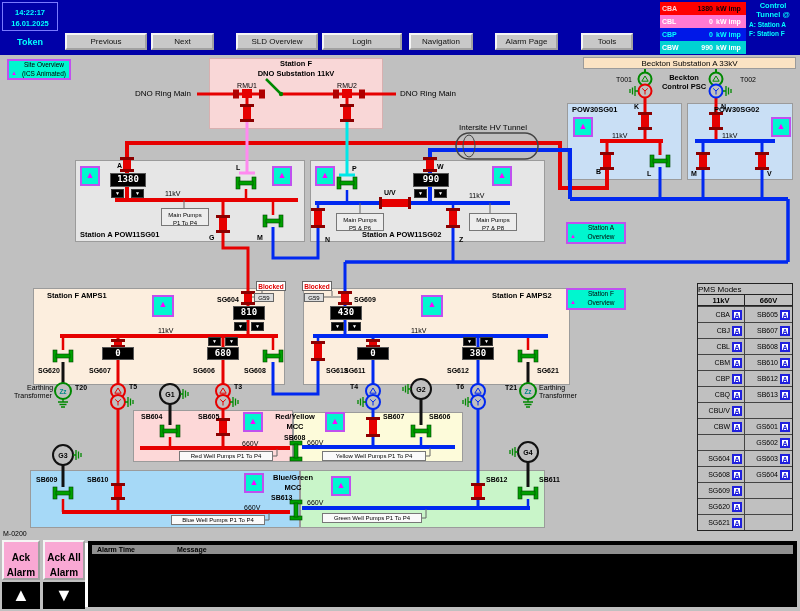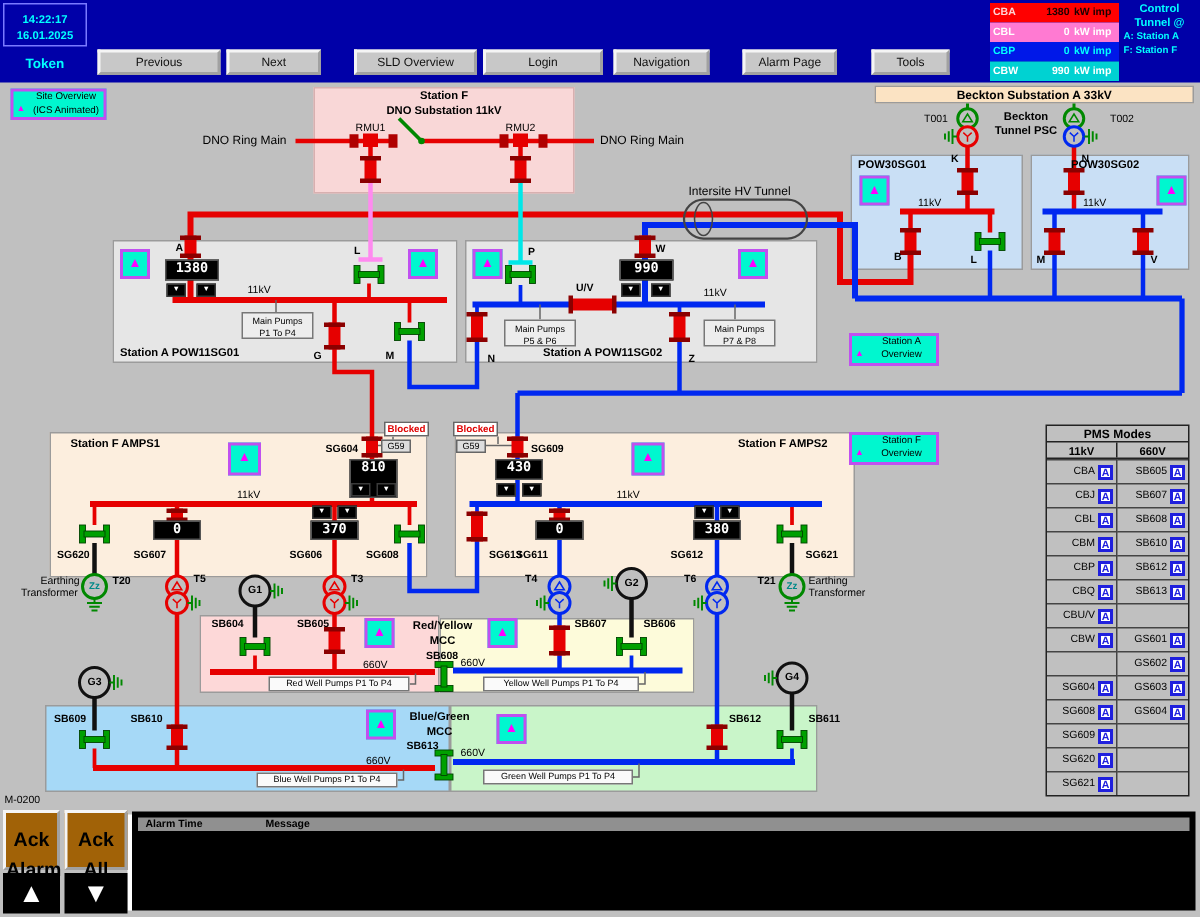--- a/index.html
+++ b/index.html
@@ -38,31 +38,31 @@
   .ov .tri::after{content:"▲";color:#ff00ff;font-size:6px;padding:0 2px}
   .ov .txt{flex:1;text-align:center;font-size:6.5px;line-height:1.35;font-weight:normal}
   .pbox{position:absolute;z-index:3;border:1px solid #777;background:#ededed;font-size:6px;text-align:center;line-height:1.35;padding-top:2px}
   .wlabel{position:absolute;z-index:3;border:1px solid #777;background:#fafafa;font-size:6px;text-align:center}
   .blocked{position:absolute;z-index:3;border:1px solid #666;background:#fff;color:#e00000;font-weight:bold;font-size:6.5px;text-align:center;width:30px;height:10px;line-height:9px}
   .g59{position:absolute;z-index:3;border:1px solid #666;background:#ddd;color:#000;font-size:6px;width:20px;height:9px;text-align:center;line-height:8px}
   .gtxt{position:absolute;z-index:3;font-size:7px;font-weight:bold;transform:translate(-50%,-50%);white-space:nowrap}
   .ztxt{position:absolute;z-index:3;font-size:6.5px;font-weight:bold;color:#008888;transform:translate(-50%,-50%)}
   
   #pms{position:absolute;left:697px;top:283px;width:96px;z-index:3;border:1px solid #222;background:#c0c0c0}
-  .pmstitle{font-size:8px;font-weight:bold;text-align:center;height:11px;line-height:11px;border-bottom:1px solid #222}
+  .pmstitle{font-size:8px;font-weight:normal;height:11px;line-height:11px;border-bottom:1px solid #222}
   .pmshead{display:flex;height:11px;border-bottom:1px solid #222}
   .pmshead div{width:47px;font-size:7.5px;font-weight:bold;text-align:center;line-height:11px}
   .pmshead div:first-child{border-right:1px solid #222}
   .pmsrow{display:flex;height:16px}
   .pmscell{width:47px;border-right:1px solid #444;border-top:1px solid #444;display:flex;align-items:center;justify-content:flex-end;gap:2px;padding-right:2px;font-size:7px}
   .pmscell:last-child{border-right:none}
   .Aicon{width:10px;height:10px;border:2px solid #2020dd;background:#fff;color:#2020dd;font-size:7px;font-weight:bold;text-align:center;line-height:7px;flex:none;cursor:pointer}
   
   #m0200{position:absolute;left:3px;top:530px;font-size:7px;z-index:3}
-  .ackbtn{position:absolute;z-index:3;background:#a16207;border:2px outset #f5f5f5;font-weight:bold;font-size:13px;text-align:center;padding-top:8px;line-height:1.5;cursor:pointer}
+  .ackbtn{position:absolute;z-index:3;background:#f9a8d4;border:2px outset #f5f5f5;font-weight:bold;font-size:10px;text-align:center;padding-top:8px;line-height:1.5;cursor:pointer}
   .tribox{position:absolute;z-index:3;background:#000;cursor:pointer;text-align:center}
   .tribox.up::after{content:"▲";color:#fff;font-size:18px;line-height:27px}
   .tribox.dn::after{content:"▼";color:#fff;font-size:18px;line-height:27px}
   #apanel{position:absolute;left:88px;top:541px;width:709px;height:66px;background:#000;z-index:1}
   #vsep{position:absolute;left:85px;top:543px;width:3px;height:64px;background:#fff;z-index:2}
   #ahead{position:absolute;left:92px;top:545px;width:701px;height:9px;background:#909090;z-index:3;display:flex;font-size:7px;font-weight:bold;line-height:9px}
   #ahead div:first-child{padding-left:5px;width:85px}
 </style>
 </head>
 <body>
@@ -104,21 +104,21 @@
       </div>
     <div class="token">
       <div>Control</div>
         <div>Tunnel @</div>
       <div class="sm">A: Station A</div>
         <div class="sm">F: Station F</div>
     </div>
   </div>
 
   <div class="box" style="left:209px;top:58px;width:174px;height:71px;background:#f9d7d7;border-color:#d8b0b0"></div>
-  <div class="box" style="left:583px;top:57px;width:213px;height:12px;background:#fbe3c3;text-align:center;font-size:8px;font-weight:bold;line-height:11px">Beckton Substation A 33kV</div>
+  <div class="box" style="left:583px;top:57px;width:213px;height:12px;background:#fbe3c3;text-align:center;font-size:8px;font-weight:normal;line-height:11px">Beckton Substation A 33kV</div>
   <div class="box" style="left:567px;top:103px;width:115px;height:77px;background:#c9dff5"></div>
   <div class="box" style="left:687px;top:103px;width:106px;height:77px;background:#c9dff5"></div>
   <div class="box" style="left:75px;top:160px;width:230px;height:82px;background:#e6e6e6"></div>
   <div class="box" style="left:310px;top:160px;width:235px;height:82px;background:#e6e6e6"></div>
   <div class="box" style="left:33px;top:288px;width:252px;height:97px;background:#fceede"></div>
   <div class="box" style="left:303px;top:288px;width:267px;height:97px;background:#fceede"></div>
   <div class="box" style="left:133px;top:410px;width:160px;height:52px;background:#fdd8d8"></div>
   <div class="box" style="left:293px;top:412px;width:170px;height:50px;background:#fdfbda"></div>
   <div class="box" style="left:30px;top:470px;width:270px;height:58px;background:#a6d9f7"></div>
   <div class="box" style="left:300px;top:470px;width:245px;height:58px;background:#c9f5c9"></div>
@@ -469,21 +469,21 @@
 
   <div class="t8 c" style="left:296px;top:60px">Station F</div>
   <div class="t8 c" style="left:296px;top:70px">DNO Substation 11kV</div>
   <div class="lb c" style="left:247px;top:82px">RMU1</div>
   <div class="lb c" style="left:347px;top:82px">RMU2</div>
   <div class="lb8" style="left:135px;top:90px">DNO Ring Main</div>
   <div class="lb8" style="left:400px;top:90px">DNO Ring Main</div>
   <div class="lb" style="left:616px;top:76px">T001</div>
   <div class="lb" style="left:740px;top:76px">T002</div>
   <div class="t8 c" style="left:684px;top:74px">Beckton</div>
-  <div class="t8 c" style="left:684px;top:83px">Tunnel PSC</div>
+  <div class="t8 c" style="left:684px;top:83px">Control PSC</div>
   <div class="t8" style="left:572px;top:106px">POW30SG01</div>
   <div class="t8" style="left:714px;top:106px">POW30SG02</div>
   <div class="lbb" style="left:634px;top:103px">K</div>
   <div class="lbb" style="left:596px;top:168px">B</div>
   <div class="lbb" style="left:647px;top:170px">L</div>
   <div class="lb" style="left:612px;top:132px">11kV</div>
   <div class="lbb" style="left:721px;top:103px">N</div>
   <div class="lbb" style="left:691px;top:170px">M</div>
   <div class="lbb" style="left:767px;top:170px">V</div>
   <div class="lb" style="left:722px;top:132px">11kV</div>
@@ -574,30 +574,30 @@
   <div class="lb" style="left:307px;top:499px">660V</div>
   <div class="wlabel" style="left:171px;top:515px;width:94px;height:10px;line-height:9px">Blue Well Pumps P1 To P4</div>
   <div class="wlabel" style="left:322px;top:513px;width:100px;height:10px;line-height:9px">Green Well Pumps P1 To P4</div>
 
   <div class="disp" style="left:110px;top:173px;width:36px;height:14px">1380</div>
   <div class="tbtn" style="left:111px;top:189px"></div>
   <div class="tbtn" style="left:131px;top:189px"></div>
   <div class="disp" style="left:413px;top:173px;width:36px;height:14px">990</div>
   <div class="tbtn" style="left:414px;top:189px"></div>
   <div class="tbtn" style="left:434px;top:189px"></div>
-  <div class="disp" style="left:233px;top:306px;width:32px;height:26px">810</div>
+  <div class="disp" style="left:233px;top:306px;width:32px;height:14px">810</div>
   <div class="tbtn" style="left:234px;top:322px"></div>
   <div class="tbtn" style="left:251px;top:322px"></div>
   <div class="disp" style="left:330px;top:306px;width:32px;height:14px">430</div>
   <div class="tbtn" style="left:331px;top:322px"></div>
   <div class="tbtn" style="left:348px;top:322px"></div>
   <div class="disp" style="left:102px;top:347px;width:32px;height:13px">0</div>
   <div class="tbtn" style="left:208px;top:337px"></div>
   <div class="tbtn" style="left:225px;top:337px"></div>
-  <div class="disp" style="left:207px;top:347px;width:32px;height:13px">370</div>
+  <div class="disp" style="left:207px;top:347px;width:32px;height:13px">680</div>
   <div class="disp" style="left:357px;top:347px;width:32px;height:13px">0</div>
   <div class="tbtn" style="left:463px;top:337px"></div>
   <div class="tbtn" style="left:480px;top:337px"></div>
   <div class="disp" style="left:462px;top:347px;width:32px;height:13px">380</div>
 
   <div id="pms">
     <div class="pmstitle">PMS Modes</div>
     <div class="pmshead">
       <div>11kV</div>
       <div>660V</div>

